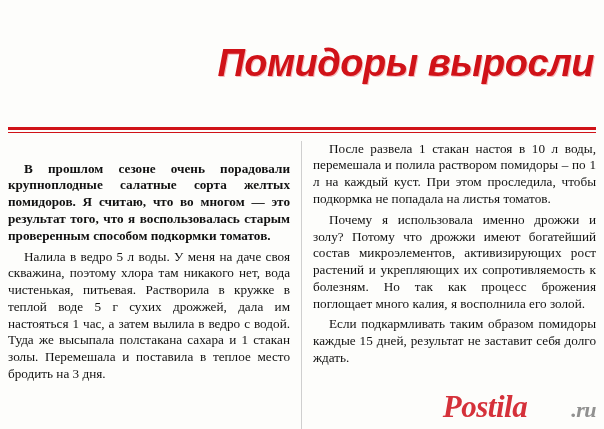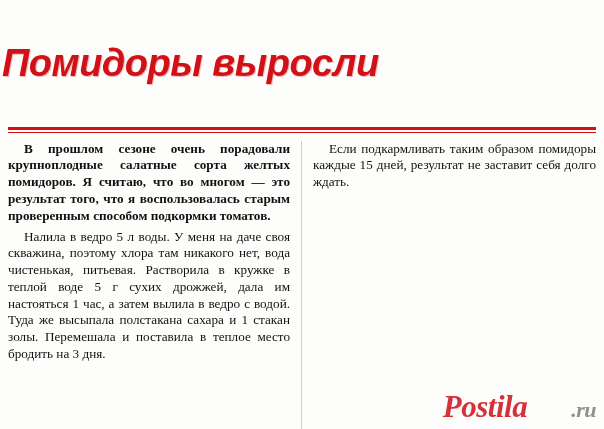--- a/index.html
+++ b/index.html
@@ -23,21 +23,21 @@
   
   .headline {
     margin: 0;
     padding: 8px 10px 4px 2px;
     color: #d01218;
     font-family: "Liberation Sans", sans-serif;
     font-weight: bold;
     font-size: 38px;
     line-height: 0.98;
     letter-spacing: -0.5px;
-    text-align: left;
+    text-align: right;
     font-style: italic;
     white-space: pre-line;
     text-shadow: 1px 1px 0 #f5b9bb;
   }
   .headline .l1 { display: block; }
   .headline .l2 { display: block; }
 
   .rule {
     height: 3px;
     background: #d01218;
@@ -72,20 +72,21 @@
   .col.right {
     padding-left: 11px;
   }
   .col p {
     margin: 0 0 4px 0;
     text-indent: 16px;
   }
   .col p.bold {
     font-weight: bold;
     text-indent: 16px;
+    margin-top: 20px;
   }
 
   
   .watermark {
     position: absolute;
     right: 8px;
     bottom: 4px;
     font-family: "Liberation Serif", serif;
     font-style: italic;
     font-weight: bold;
@@ -116,20 +117,22 @@
   <div class="rule thin"></div>
 
   <div class="columns">
 
     <div class="col left">
       <p class="bold">В прошлом сезоне очень порадовали крупноплодные салатные сорта желтых помидоров. Я считаю, что во многом — это результат того, что я воспользовалась старым проверенным способом подкормки томатов.</p>
       <p>Налила в ведро 5 л воды. У меня на даче своя скважина, поэтому хлора там никакого нет, вода чистенькая, питьевая. Растворила в кружке в теплой воде 5 г сухих дрожжей, дала им настояться 1 час, а затем вылила в ведро с водой. Туда же высыпала полстакана сахара и 1 стакан золы. Перемешала и поставила в теплое место бродить на 3 дня.</p>
     </div>
 
     <div class="col right">
+      <p>После развела 1 стакан настоя в 10 л воды, перемешала и полила раствором помидоры – по 1 л на каждый куст. При этом проследила, чтобы подкормка не попадала на листья томатов.</p>
+      <p>Почему я использовала именно дрожжи и золу? Потому что дрожжи имеют богатейший состав микроэлементов, активизирующих рост растений и укрепляющих их сопротивляемость к болезням. Но так как процесс брожения поглощает много калия, я восполнила его золой.</p>
       <p>Если подкармливать таким образом помидоры каждые 15 дней, результат не заставит себя долго ждать.</p>
 
     </div>
 
   </div>
 
   <div class="watermark">
     <span>Postila</span><span class="dotru">.ru</span>
   </div>
 

